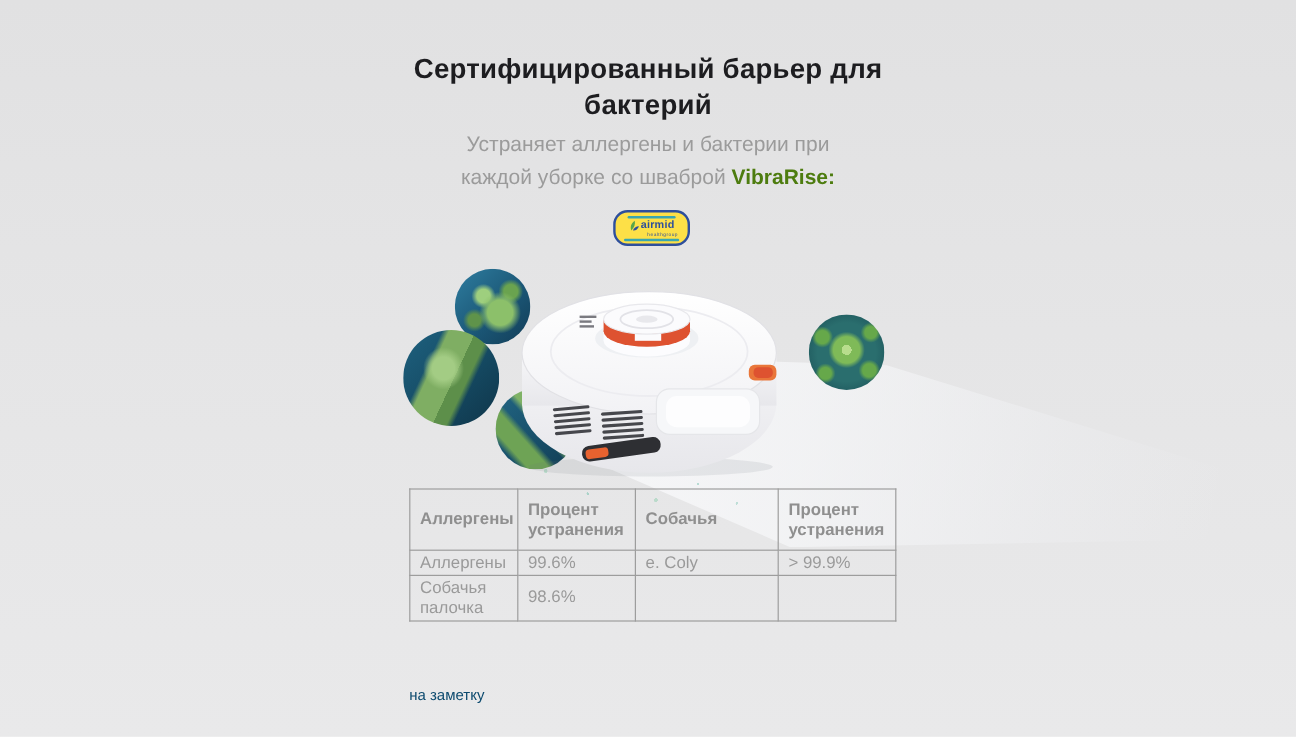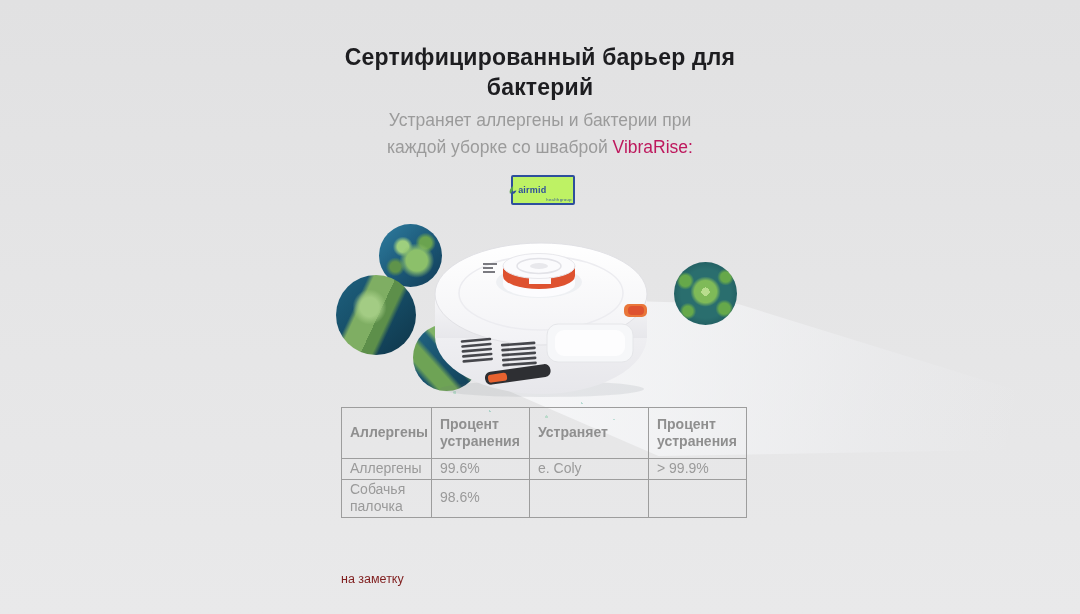--- a/index.html
+++ b/index.html
@@ -15,27 +15,27 @@
     position:absolute;top:42px;left:50%;transform:translateX(-50%);
     width:400px;margin:0;text-align:center;
     font-size:23px;line-height:30px;font-weight:bold;color:#1d1d20;
     letter-spacing:.2px;
   }
   .subtitle{
     position:absolute;top:107px;left:50%;transform:translateX(-50%);
     width:352px;margin:0;text-align:center;
     font-size:17.5px;line-height:27px;color:#9b9b9b;font-weight:400;
   }
-  .subtitle .brand{color:#be185d;font-weight:normal;}
+  .subtitle .brand{color:#4d7c0f;font-weight:bold;}
 
   
   .badge{
     position:absolute;left:511px;top:175px;width:64px;height:30px;
-    background:#bef264;border:2px solid #2e4f9c;border-radius:2px;
-    display:flex;flex-direction:row;align-items:center;justify-content:center;
+    background:#fde047;border:2px solid #2e4f9c;border-radius:12px;
+    display:flex;flex-direction:column;align-items:center;justify-content:center;
     box-sizing:border-box;padding:1px 2px;
   }
   .badge-bar{height:2px;border-radius:1px;background:#3aa6b0;}
   .badge-bar.top{width:40px;margin-bottom:1px;}
   .badge-bar.bottom{width:46px;margin-top:1px;}
   .badge-main{display:flex;align-items:center;gap:1px;line-height:1;}
   .badge-brand{font-size:9px;font-weight:bold;color:#2e4f9c;letter-spacing:.2px;}
   .badge-sub{font-size:4px;color:#2e4f9c;letter-spacing:.4px;align-self:flex-end;margin-right:6px;}
   .leaf svg{display:block;}
 
@@ -109,21 +109,21 @@
     border:1px solid #9d9d9d;
     padding:1px 8px;line-height:17.5px;text-align:left;
     vertical-align:middle;overflow:hidden;
   }
   .spec-table th{font-weight:bold;color:#8f8f8f;height:42px;padding:4px 8px;}
   .spec-table td{height:17px;}
   col.w1{width:90px;} col.w2{width:98px;} col.w3{width:119px;} col.w4{width:98px;}
 
   .note{
     position:absolute;left:341px;top:572px;
-    font-size:12.5px;color:#7f1d1d;
+    font-size:12.5px;color:#0c4a6e;
   }
 </style>
 </head>
 <body>
 
 <div class="canvas">
 
   <h1 class="title">Сертифицированный барьер для бактерий</h1>
 
   <p class="subtitle"><span>Устраняет аллергены и бактерии при каждой уборке со шваброй</span> <span class="brand">VibraRise:</span></p>
@@ -217,21 +217,21 @@
     <colgroup>
         <col class="w1">
         <col class="w2">
         <col class="w3">
         <col class="w4">
       </colgroup>
     <thead>
       <tr>
         <th>Аллергены</th>
         <th>Процент устранения</th>
-        <th>Устраняет</th>
+        <th>Собачья</th>
         <th>Процент устранения</th>
       </tr>
     </thead>
     <tbody>
       <tr>
         <td>Аллергены</td>
         <td>99.6%</td>
         <td>e. Coly</td>
         <td>&gt; 99.9%</td>
       </tr>

